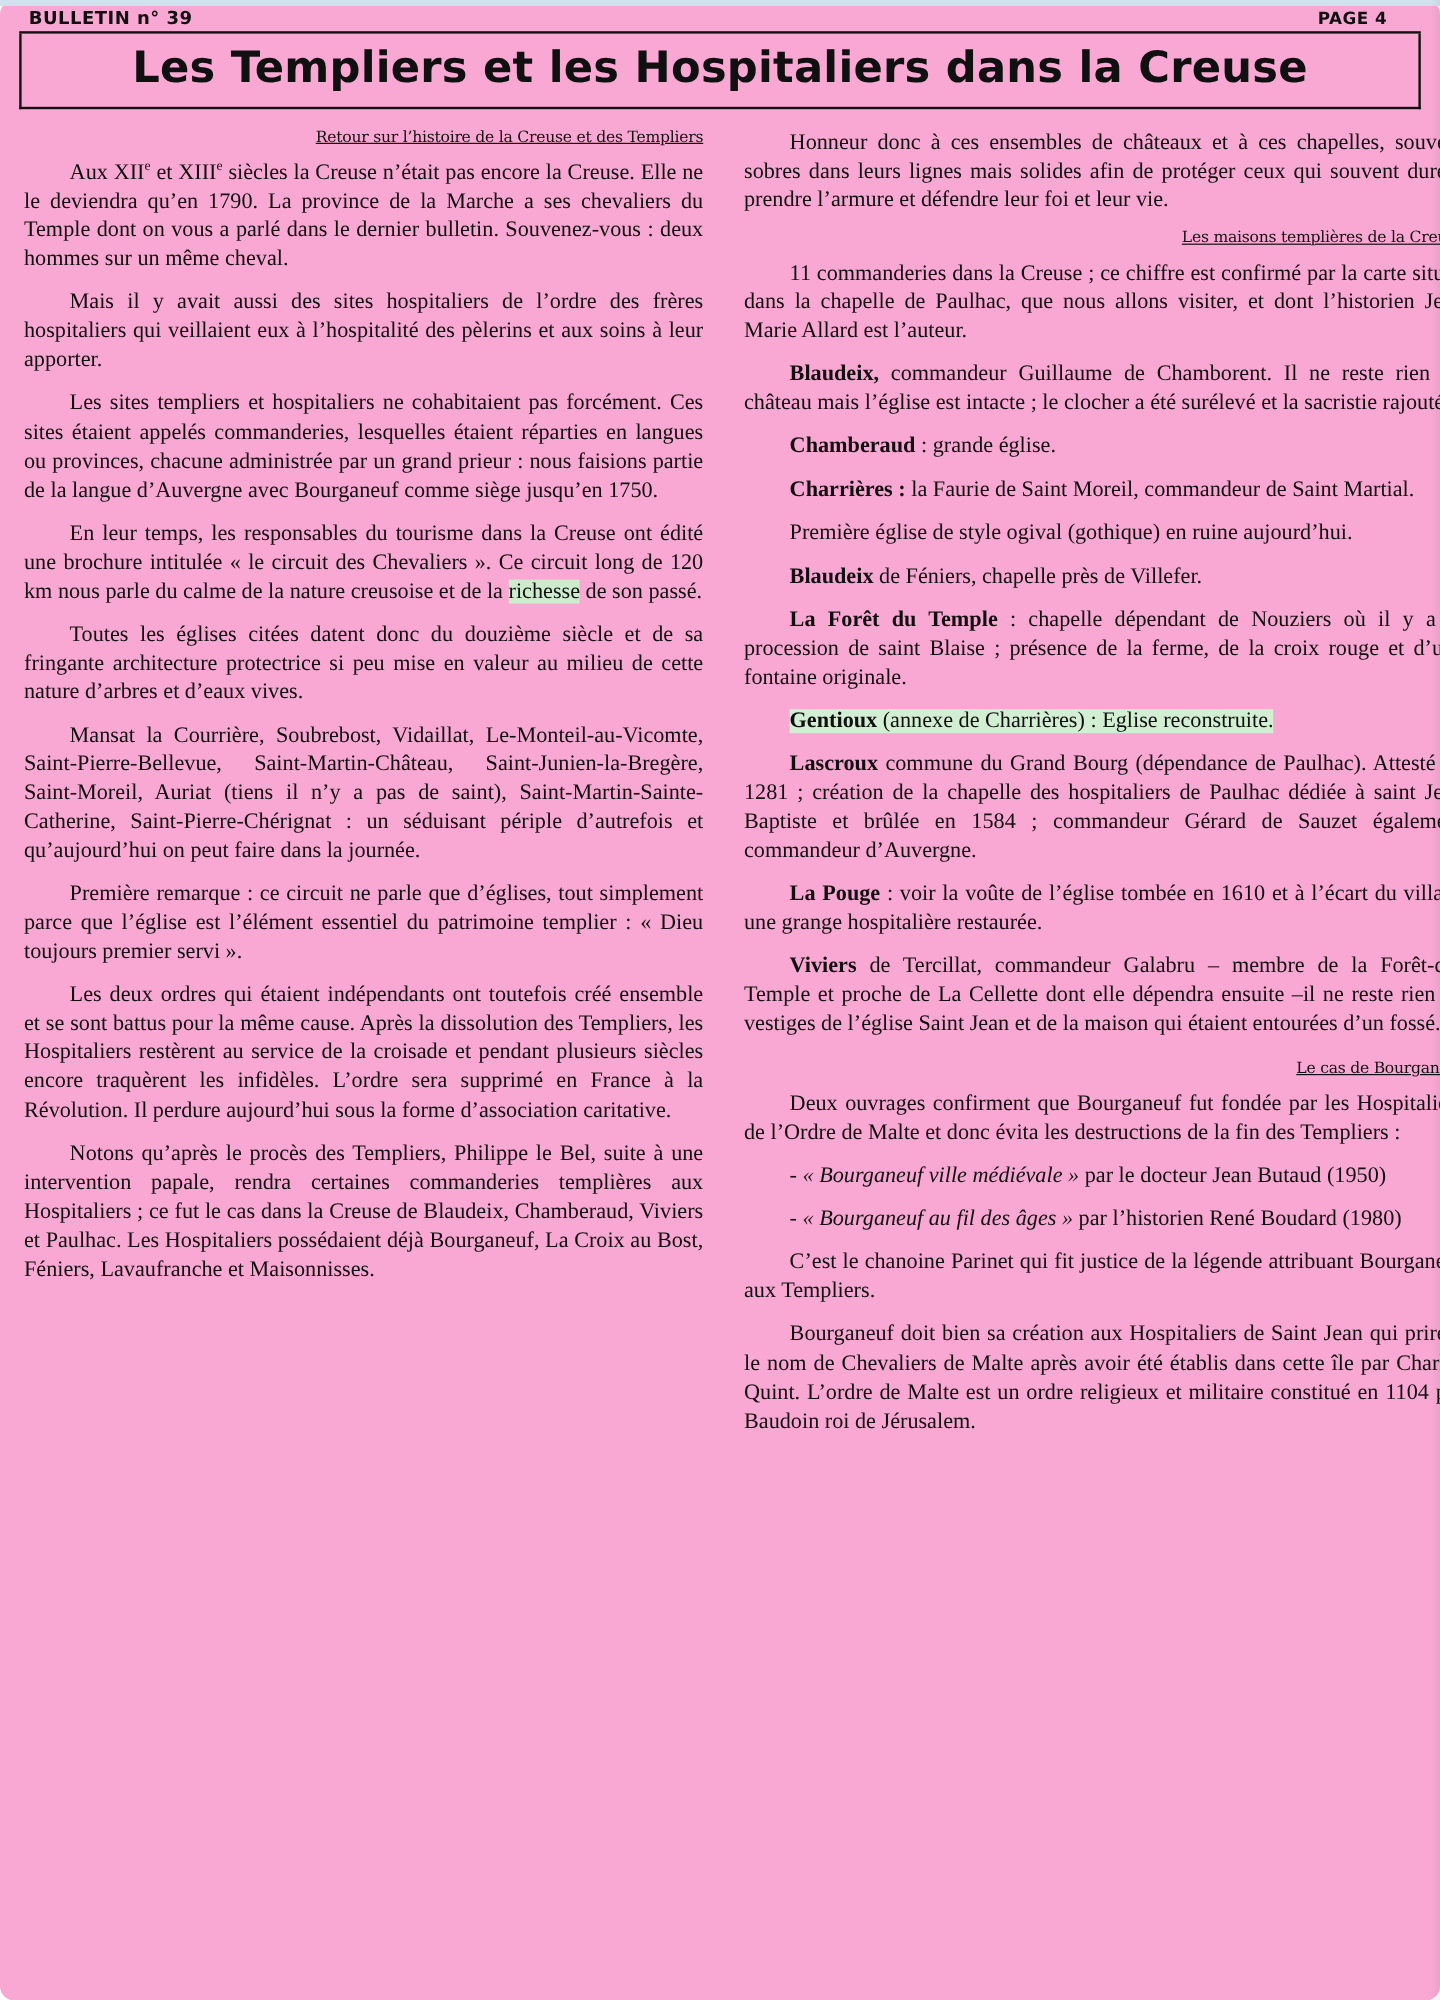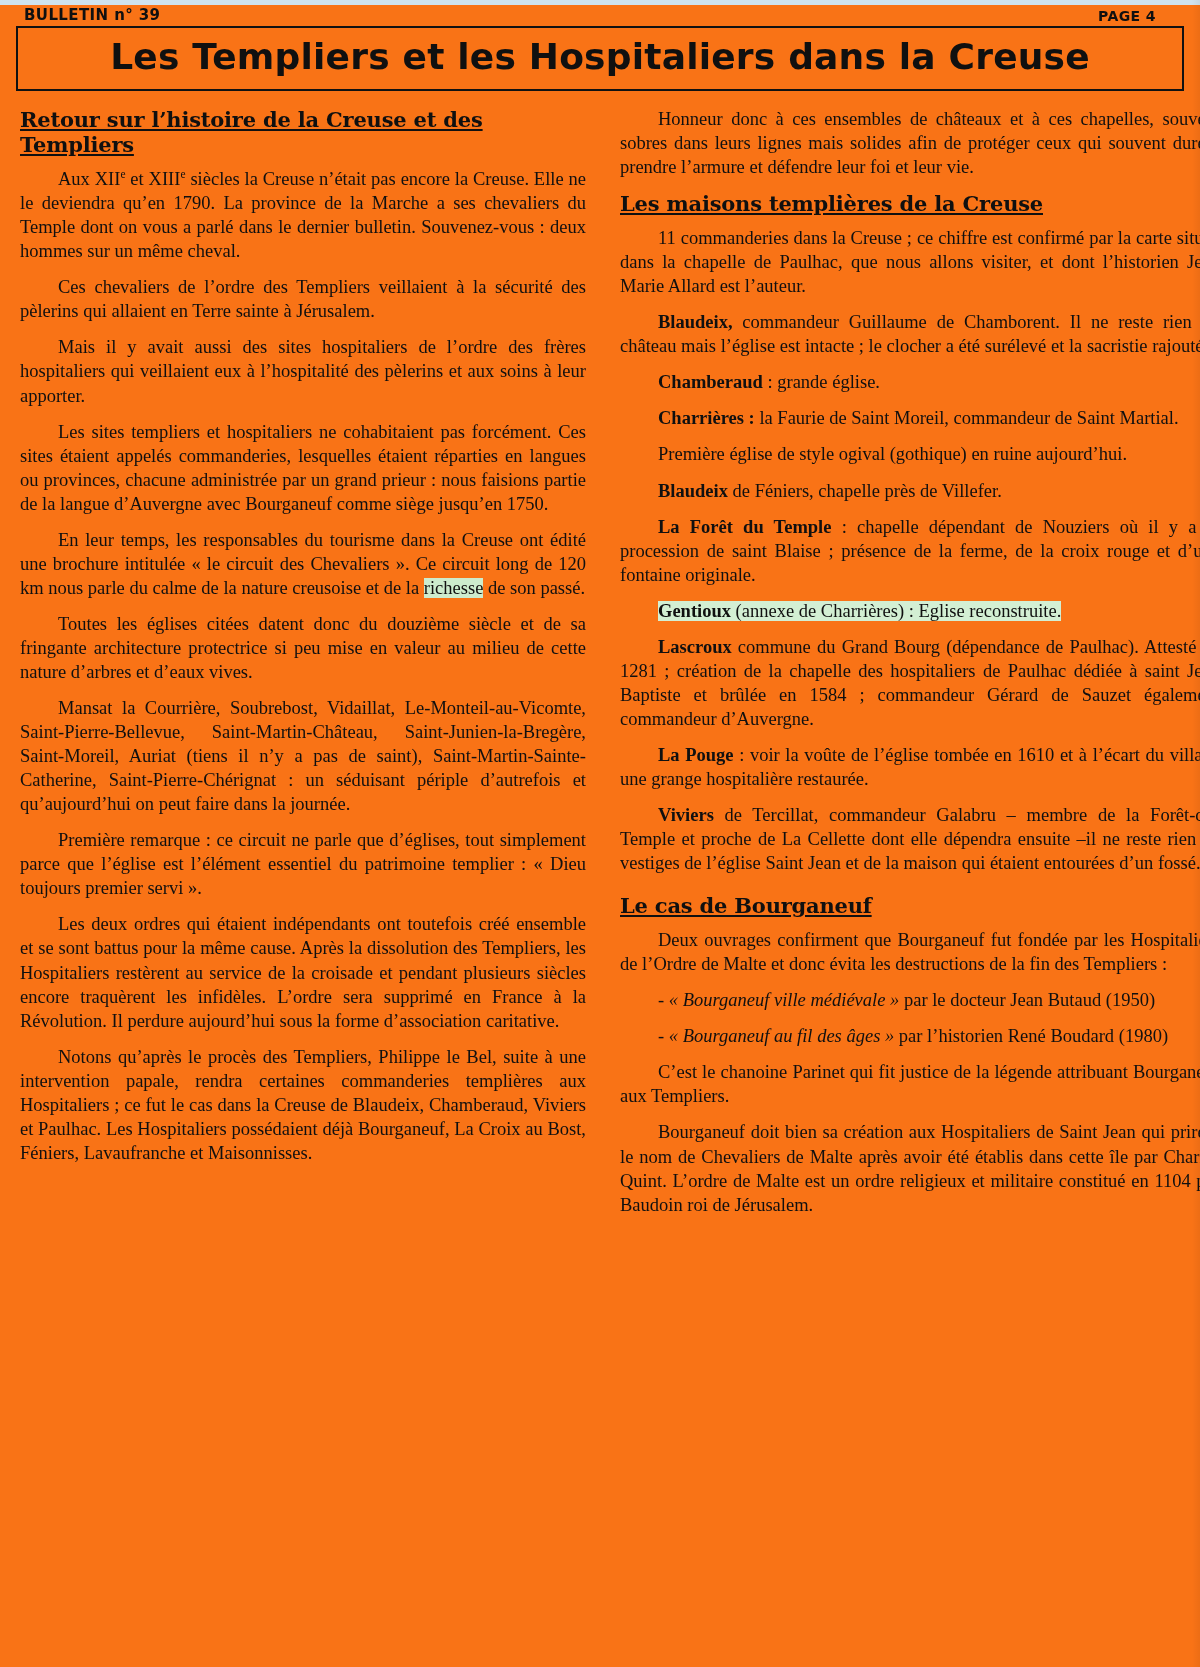--- a/index.html
+++ b/index.html
@@ -14,21 +14,22 @@
     color: #101010;
     position: relative;
     overflow: hidden;
   }
   .page {
     position: relative;
     width: 1200px;
     height: 1667px;
     box-sizing: border-box;
     padding: 0 14px;
-    background: #f97316;
+    background: #f9a8d4;
+    border-radius: 12px;
   }
 
   
   .topbar {
     display: flex;
     justify-content: space-between;
     align-items: flex-end;
     padding: 6px 6px 2px 6px;
     font-family: "DejaVu Sans", sans-serif;
     font-weight: bold;
@@ -69,25 +70,26 @@
     flex: 0 0 566px;
   }
   .col.right {
     width: 600px;
     flex: 0 0 600px;
     overflow: hidden;
   }
 
   h2.section {
     font-family: "DejaVu Serif", serif;
-    font-weight: bold;
-    font-size: 21px;
+    font-weight: normal;
+    font-size: 13px;
     margin: 0 0 10px 0;
     text-decoration: underline;
     letter-spacing: -0.2px;
+    text-align: right;
   }
   h2.section.spaced { margin-top: 18px; }
 
   p.para {
     margin: 0 0 12px 0;
     text-indent: 38px;
     text-align: justify;
     font-size: 18.5px;
     line-height: 1.30;
     font-family: "Liberation Serif", serif;
@@ -134,21 +136,20 @@
   <div class="title-box">
     <h1>Les Templiers et les Hospitaliers dans la Creuse</h1>
   </div>
 
   <div class="cols">
 
     <div class="col left">
       <h2 class="section">Retour sur l’histoire de la Creuse et des Templiers</h2>
       <div id="left-paras">
           <p class="para">Aux XII<sup>e</sup> et XIII<sup>e</sup> siècles la Creuse n’était pas encore la Creuse. Elle ne le deviendra qu’en 1790. La province de la Marche a ses chevaliers du Temple dont on vous a parlé dans le dernier bulletin. Souvenez-vous : deux hommes sur un même cheval.</p>
-          <p class="para">Ces chevaliers de l’ordre des Templiers veillaient à la sécurité des pèlerins qui allaient en Terre sainte à Jérusalem.</p>
           <p class="para">Mais il y avait aussi des sites hospitaliers de l’ordre des frères hospitaliers qui veillaient eux à l’hospitalité des pèlerins et aux soins à leur apporter.</p>
           <p class="para">Les sites templiers et hospitaliers ne cohabitaient pas forcément. Ces sites étaient appelés commanderies, lesquelles étaient réparties en langues ou provinces, chacune administrée par un grand prieur : nous faisions partie de la langue d’Auvergne avec Bourganeuf comme siège jusqu’en 1750.</p>
           <p class="para">En leur temps, les responsables du tourisme dans la Creuse ont édité une brochure intitulée « le circuit des Chevaliers ». Ce circuit long de 120 km nous parle du calme de la nature creusoise et de la <span class="hl-green">richesse</span> de son passé.</p>
           <p class="para">Toutes les églises citées datent donc du douzième siècle et de sa fringante architecture protectrice si peu mise en valeur au milieu de cette nature d’arbres et d’eaux vives.</p>
           <p class="para">Mansat la Courrière, Soubrebost, Vidaillat, Le-Monteil-au-Vicomte, Saint-Pierre-Bellevue, Saint-Martin-Château, Saint-Junien-la-Bregère, Saint-Moreil, Auriat (tiens il n’y a pas de saint), Saint-Martin-Sainte-Catherine, Saint-Pierre-Chérignat : un séduisant périple d’autrefois et qu’aujourd’hui on peut faire dans la journée.</p>
           <p class="para">Première remarque : ce circuit ne parle que d’églises, tout simplement parce que l’église  est l’élément essentiel du patrimoine templier : « Dieu toujours premier servi ».</p>
           <p class="para">Les deux ordres qui étaient indépendants ont toutefois créé ensemble et se sont battus pour la même cause. Après la dissolution des Templiers, les Hospitaliers restèrent au service de la croisade et pendant plusieurs siècles encore traquèrent les infidèles. L’ordre sera supprimé en France à la Révolution. Il perdure aujourd’hui sous la forme d’association caritative.</p>
           <p class="para">Notons qu’après le procès des Templiers, Philippe le Bel, suite à une intervention papale, rendra certaines commanderies templières aux Hospitaliers ; ce fut le cas dans la Creuse de Blaudeix, Chamberaud, Viviers et Paulhac. Les Hospitaliers possédaient déjà Bourganeuf, La Croix au Bost, Féniers, Lavaufranche et Maisonnisses.</p>
         </div>
     </div>

